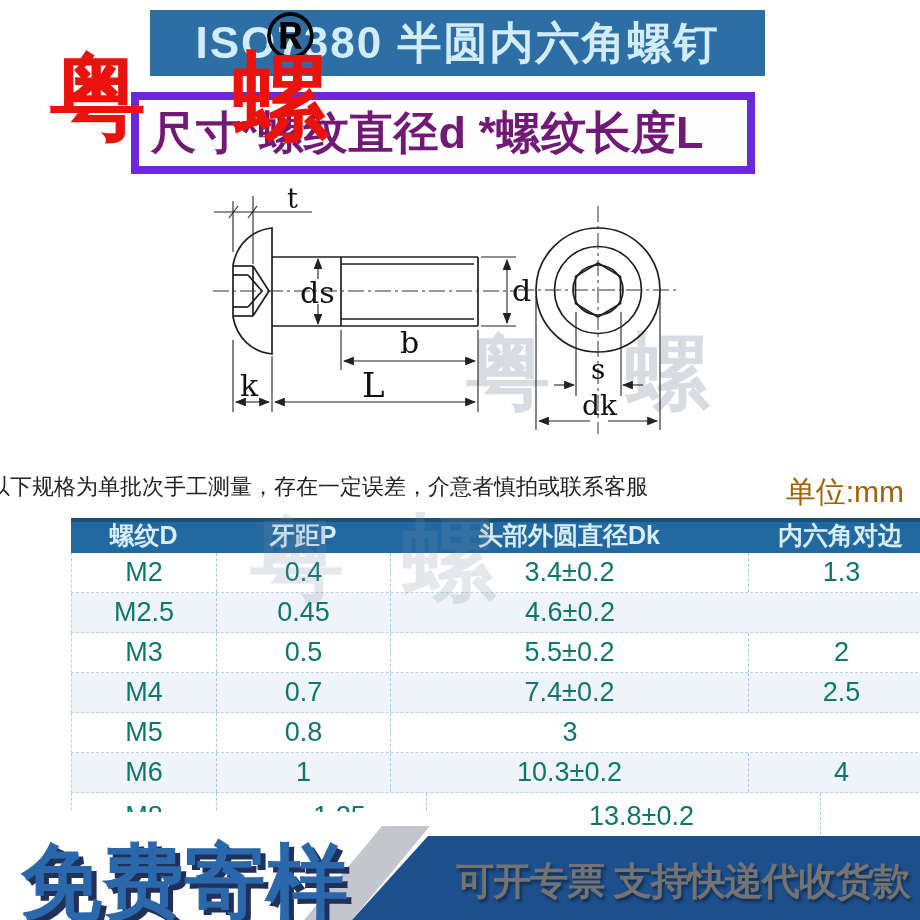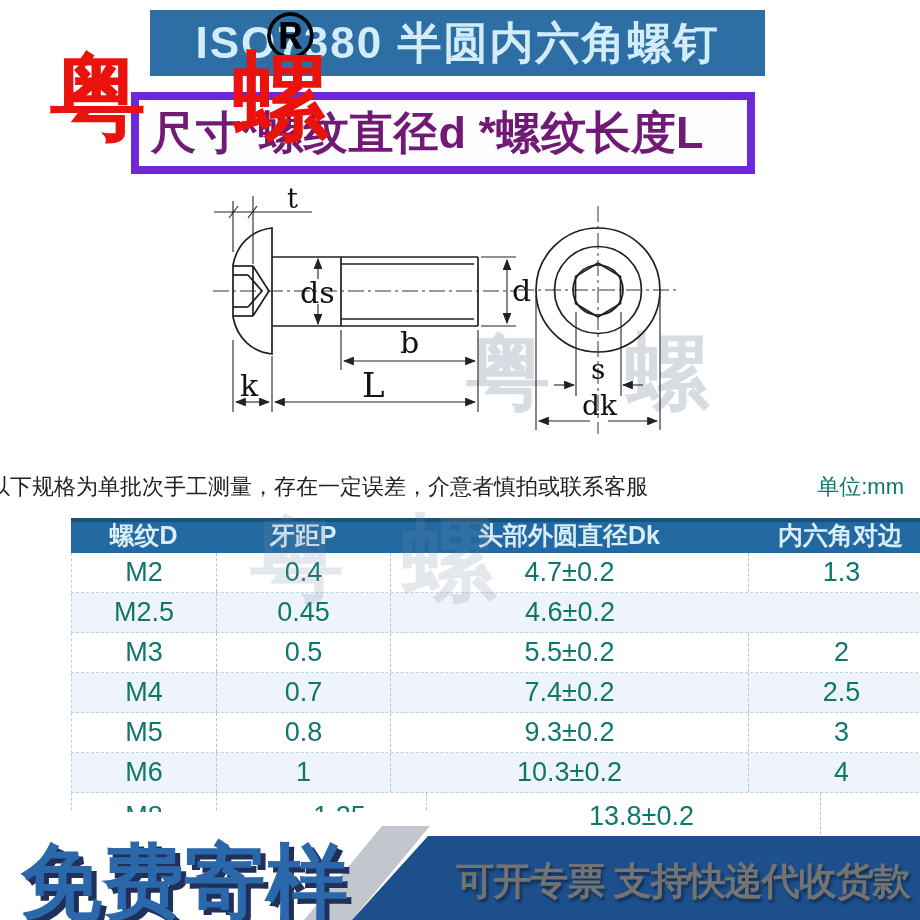--- a/index.html
+++ b/index.html
@@ -27,21 +27,21 @@
 
   
   .draw{position:absolute;left:0;top:0;width:920px;height:920px;z-index:3;pointer-events:none;}
   .ol{stroke:#1f1f1f;stroke-width:1.7;fill:none;}
   .dl{stroke:#222;stroke-width:1.1;fill:none;}
   .cl{stroke:#333;stroke-width:1;fill:none;stroke-dasharray:16 4 3 4;}
   .dimtxt{font-family:"DejaVu Serif","Liberation Serif",serif;fill:#111;}
 
   
   .note{position:absolute;left:-12px;top:472px;font-size:22px;color:#222;z-index:6;white-space:nowrap;}
-  .unit{position:absolute;right:16px;top:472px;font-size:22px;color:#0f766e;z-index:6;}
+  .unit{position:absolute;right:16px;top:472px;font-size:30px;color:#a16207;z-index:6;}
 
   
   .spec{position:absolute;left:23px;top:518px;width:862px;z-index:5;padding-left:48px;}
   .thead{display:grid;grid-template-columns:145px 174px 358px 185px;height:35px;
       background:linear-gradient(#17527c 0 4px,#2169a0 4px);color:#d9edf8;
       font-size:25px;font-weight:bold;}
   .thead .cell{display:flex;align-items:center;justify-content:center;}
   .trow{display:grid;grid-template-columns:145px 174px 358px 185px;height:39px;
       background:#fff;border-bottom:1px dashed #b9d2e8;
       border-left:1px dashed #b9d2e8;border-right:1px dashed #b9d2e8;
@@ -161,21 +161,21 @@
     <div class="thead">
       <div class="cell">螺纹D</div>
       <div class="cell">牙距P</div>
       <div class="cell">头部外圆直径Dk</div>
       <div class="cell">内六角对边</div>
     </div>
     <div>
         <div class="trow">
           <div class="cell">M2</div>
           <div class="cell">0.4</div>
-          <div class="cell">4.7±0.2</div>
+          <div class="cell">3.4±0.2</div>
           <div class="cell">1.3</div>
         </div>
         <div class="trow alt">
           <div class="cell">M2.5</div>
           <div class="cell">0.45</div>
           <div class="cell">4.6±0.2</div>
         </div>
         <div class="trow">
           <div class="cell">M3</div>
           <div class="cell">0.5</div>
@@ -184,21 +184,20 @@
         </div>
         <div class="trow alt">
           <div class="cell">M4</div>
           <div class="cell">0.7</div>
           <div class="cell">7.4±0.2</div>
           <div class="cell">2.5</div>
         </div>
         <div class="trow">
           <div class="cell">M5</div>
           <div class="cell">0.8</div>
-          <div class="cell">9.3±0.2</div>
           <div class="cell">3</div>
         </div>
         <div class="trow alt">
           <div class="cell">M6</div>
           <div class="cell">1</div>
           <div class="cell">10.3±0.2</div>
           <div class="cell">4</div>
         </div>
         <div class="trow last">
           <div class="cell">M8</div>

